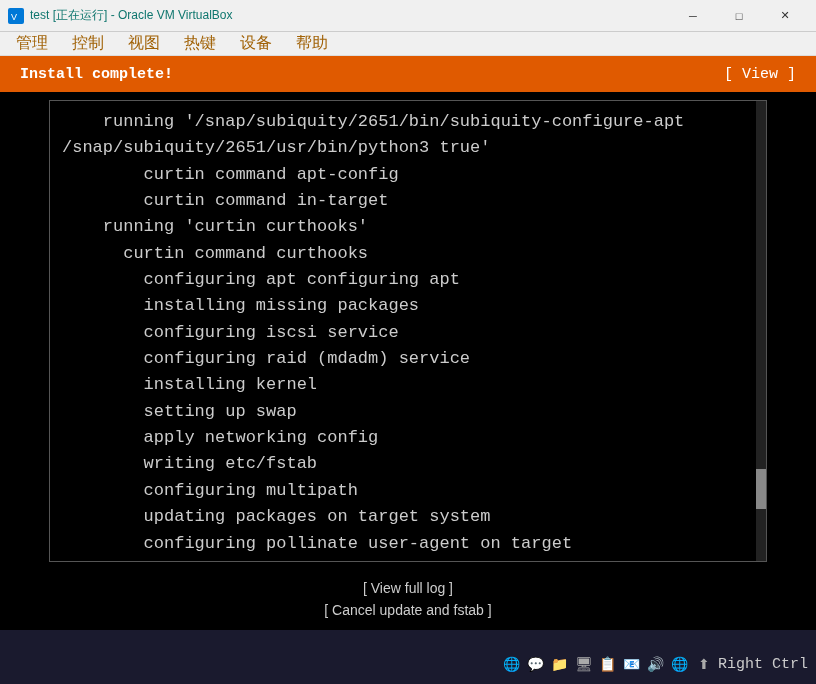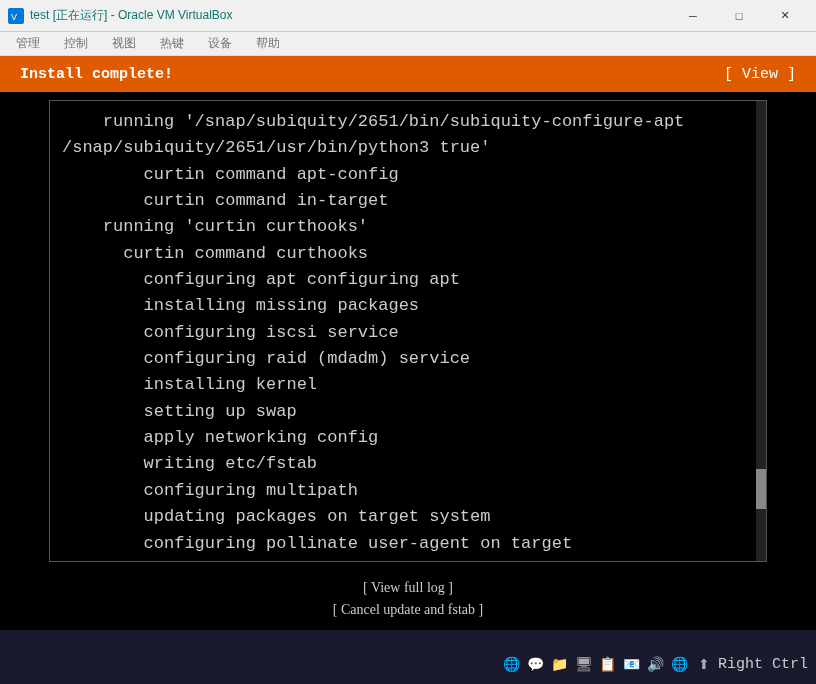--- a/index.html
+++ b/index.html
@@ -61,22 +61,22 @@
     .menu-bar {
       background: #f0f0f0;
       height: 24px;
       display: flex;
       align-items: center;
       padding: 0 12px;
       gap: 16px;
       border-bottom: 1px solid #ddd;
     }
     .menu-item {
-      font-size: 12px;
-      color: #737373;
+      font-size: 16px;
+      color: #a16207;
       cursor: pointer;
       padding: 12px 4px;
     }
 
     
     .vm-window {
       background: #000;
       margin: 0;
       border-radius: 10px;
     }
@@ -147,21 +147,21 @@
     .bottom-area {
       background: #000;
       padding: 10px 0 12px;
       display: flex;
       flex-direction: column;
       align-items: center;
       gap: 6px;
     }
     .bottom-btn {
       color: #ccc;
-      font-family: Liberation Serif, serif;
+      font-family: Liberation Sans, sans-serif;
       font-size: 14px;
       cursor: pointer;
       background: transparent;
       border: none;
     }
 
     
     .taskbar {
       position: absolute;
       bottom: 0;

